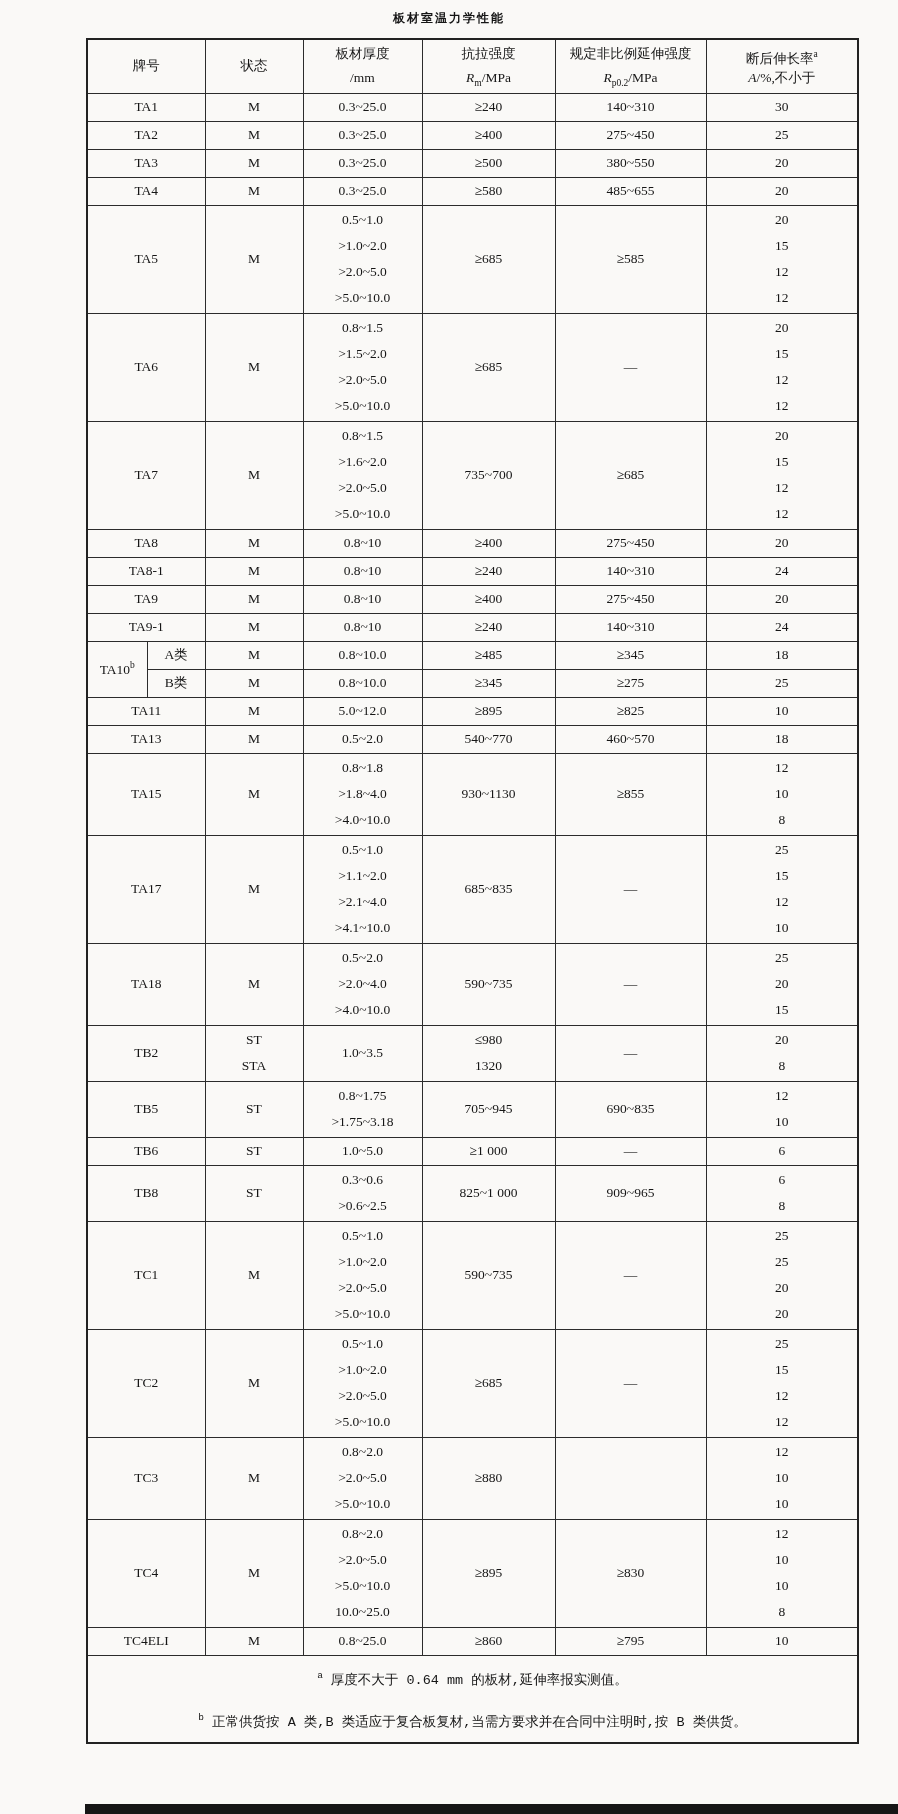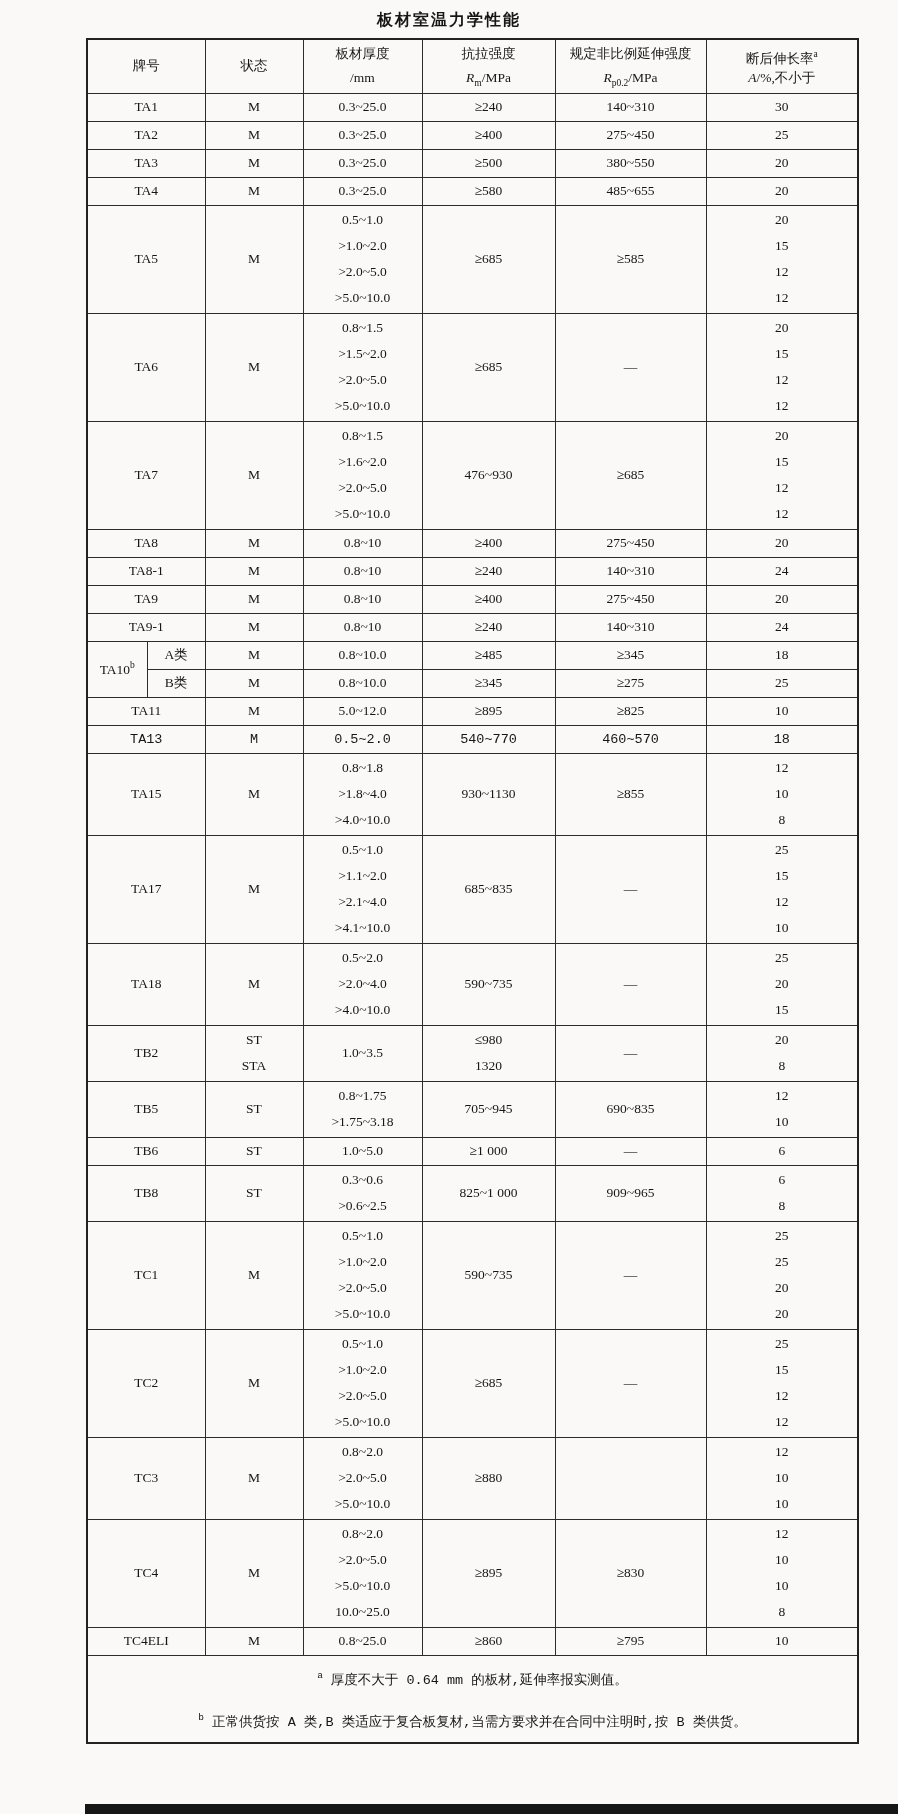--- a/index.html
+++ b/index.html
@@ -9,21 +9,21 @@
     width:898px;height:1814px;
     background:#faf9f7;
     font-family:"Liberation Serif","DejaVu Serif",serif;
     color:#161616;
     overflow:hidden;
   }
   .title{
     position:absolute;top:10px;left:0;width:898px;
     text-align:center;
     font-family:"Liberation Sans","DejaVu Sans",sans-serif;
-    font-weight:700;font-size:16px;letter-spacing:2px;
+    font-weight:700;font-size:12px;letter-spacing:2px;
   }
   table.props{
     position:absolute;left:86px;top:38px;
     width:771px;
     border-collapse:collapse;table-layout:fixed;
     background:transparent;
   }
   table.props th, table.props td{
     border:1.5px solid #2c2c2c;
     padding:0;
@@ -161,21 +161,21 @@
         </tr>
         <tr style="height: 108px;">
           <td colspan="2"><span>TA7</span></td>
           <td><span>M</span></td>
           <td>
             <div class="ln">0.8~1.5</div>
             <div class="ln">&gt;1.6~2.0</div>
             <div class="ln">&gt;2.0~5.0</div>
             <div class="ln">&gt;5.0~10.0</div>
           </td>
-          <td><span>476~930</span></td>
+          <td><span>735~700</span></td>
           <td><span>≥685</span></td>
           <td>
             <div class="ln">20</div>
             <div class="ln">15</div>
             <div class="ln">12</div>
             <div class="ln">12</div>
           </td>
         </tr>
         <tr style="height: 28px;">
           <td colspan="2"><span>TA8</span></td>
@@ -227,21 +227,21 @@
           <td><span>25</span></td>
         </tr>
         <tr style="height: 28px;">
           <td colspan="2"><span>TA11</span></td>
           <td><span>M</span></td>
           <td><span>5.0~12.0</span></td>
           <td><span>≥895</span></td>
           <td><span>≥825</span></td>
           <td><span>10</span></td>
         </tr>
-        <tr style="height: 28px; font-family: Liberation Mono, monospace;">
+        <tr style="height: 28px;">
           <td colspan="2"><span>TA13</span></td>
           <td><span>M</span></td>
           <td><span>0.5~2.0</span></td>
           <td><span>540~770</span></td>
           <td><span>460~570</span></td>
           <td><span>18</span></td>
         </tr>
         <tr style="height: 82px;">
           <td colspan="2"><span>TA15</span></td>
           <td><span>M</span></td>

